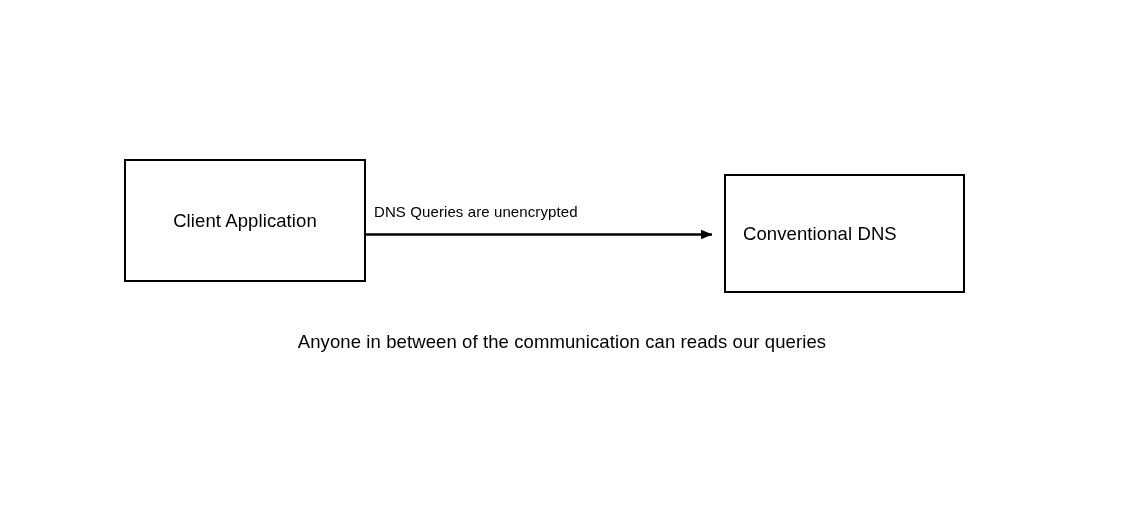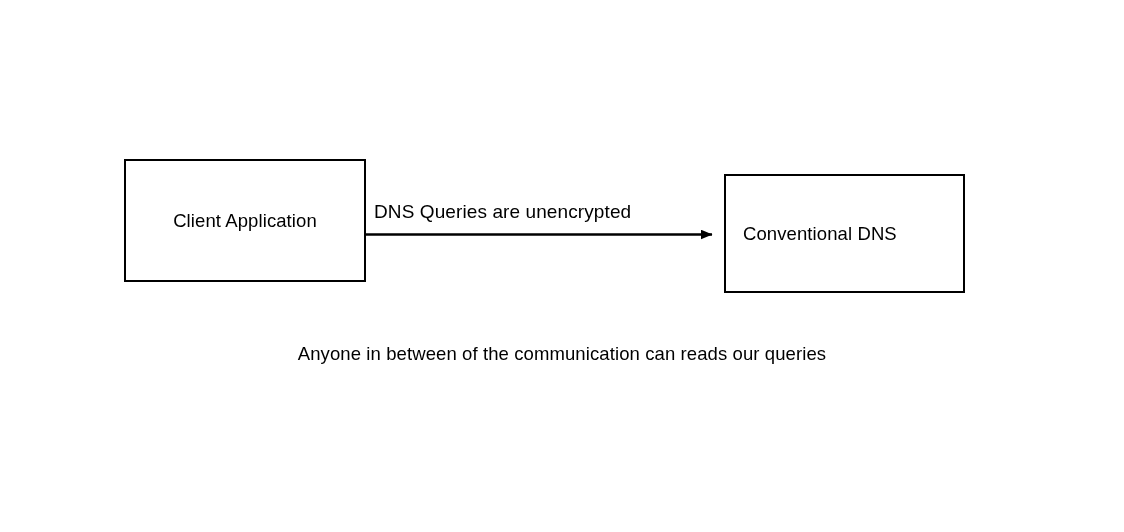--- a/index.html
+++ b/index.html
@@ -52,35 +52,34 @@
     white-space: nowrap;
     letter-spacing: 0.1px;
   }
   .node-label-multi {
     text-align: right;
   }
   .edge-label {
     position: absolute;
     left: 374px;
     top: 200px;
-    font-size: 19px;
+    font-size: 15px;
     line-height: 24px;
     white-space: nowrap;
     letter-spacing: 0.1px;
   }
   .caption {
     position: absolute;
     left: 0;
     top: 328px;
     width: 1124px;
     text-align: center;
     font-size: 18.5px;
     line-height: 28px;
     letter-spacing: 0.1px;
-    margin-top: 12px;
   }
   .caption-line {
     display: block;
   }
 </style>
 </head>
 <body>
 
 <div id="canvas">
 

